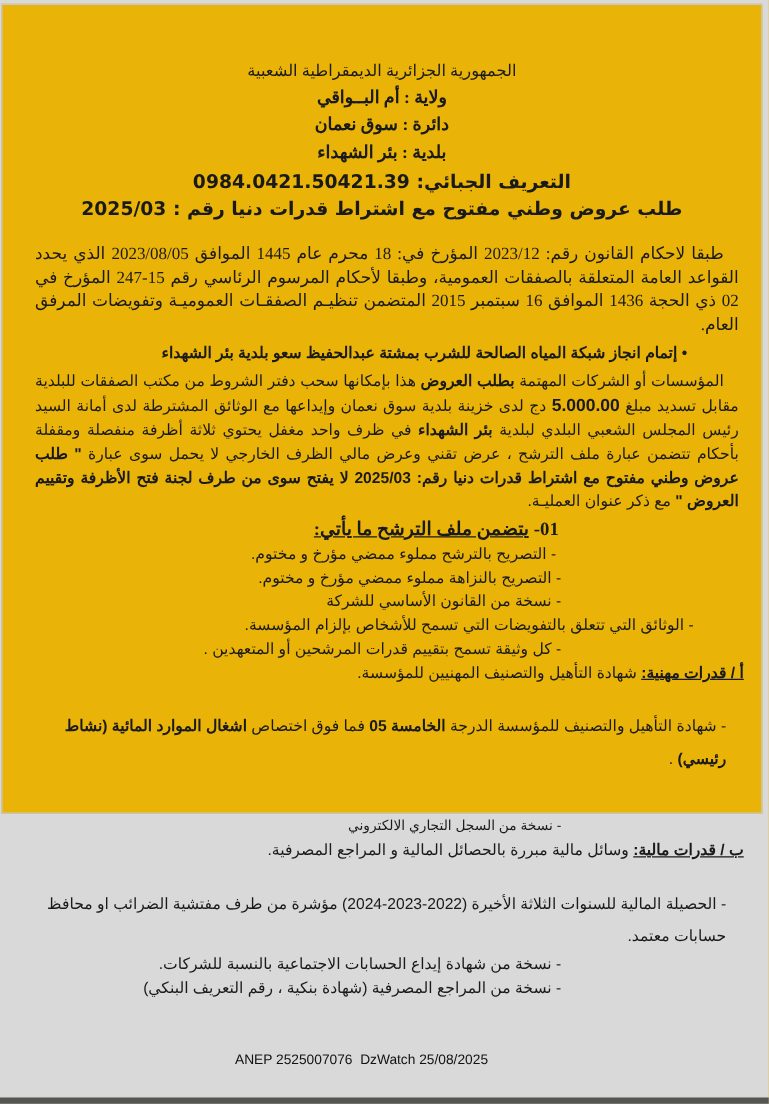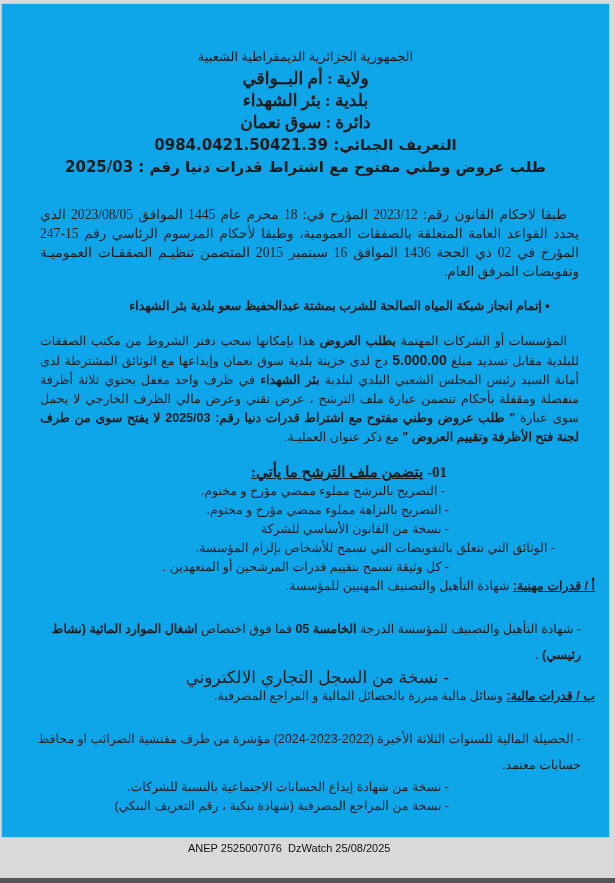--- a/index.html
+++ b/index.html
@@ -5,45 +5,45 @@
     html, body { margin: 0; padding: 0; }
     body {
       width: 615px; height: 883px; overflow: hidden;
       background: #d9d9d9;
       font-family: "DejaVu Sans", "Liberation Sans", sans-serif;
       color: #1a1a1a;
       position: relative;
     }
     .page {
       position: absolute; left: 1px; top: 3px;
-      width: 609px; height: 835px;
-      background: #0ea5e9;
+      width: 609px; height: 648px;
+      background: #eab308;
       border: 1px solid #c8c8c8;
       box-sizing: border-box;
     }
     .bottom-bar {
       position: absolute; left: 0; top: 878px; width: 615px; height: 5px;
       background: #555;
     }
     .header {
       position: absolute; left: 0; right: 0; top: 42px;
       text-align: center; direction: rtl;
     }
-    .header .l { font-size: 17px; line-height: 22px; font-family: "Liberation Serif", serif; }
+    .header .l { font-size: 14px; line-height: 22px; font-family: "Liberation Serif", serif; }
     .header .b { font-weight: bold; }
     .header .l1 { font-weight: normal; font-size: 13px; }
     .header .tax { font-size: 15px; font-weight: bold; line-height: 22px; }
     .header .title { font-size: 15px; font-weight: bold; line-height: 22px; }
     .body {
       position: absolute; left: 22px; right: 14px; top: 185px;
       direction: rtl; text-align: justify;
       font-family: "Liberation Serif", serif;
       font-size: 13.6px; line-height: 19px;
     }
-    .p { margin: 16px; }
+    .p { margin: 4px; }
     .indent { text-indent: 12px; }
     .b { font-weight: bold; }
     .sans { font-family: "Liberation Sans", sans-serif; }
     .center { text-align: center; }
     .sub-h { font-weight: bold; font-size: 15px; padding-right: 148px; margin-top: 2px; }
     .u { text-decoration: underline; }
     .item { padding-right: 0; text-align: right; }
     .i1 { padding-right: 150px; }
     .i2 { padding-right: 146px; }
     .i3 { padding-right: 146px; }
@@ -60,22 +60,22 @@
     .tall { line-height: 26px; margin-top: 20px; }
   </style>
 </head>
 <body>
 
 <div class="page">
 
   <div class="header">
     <div class="l l1">الجمهورية الجزائرية الديمقراطية الشعبية</div>
     <div class="l b">ولاية : أم البــواقي</div>
+    <div class="l b">دائرة : سوق نعمان</div>
     <div class="l b">بلدية  : بئر الشهداء</div>
-    <div class="l b">دائرة : سوق نعمان</div>
     <div class="tax"><span>التعريف الجبائي: </span><span>0984.0421.50421.39</span></div>
     <div class="title">طلب عروض وطني مفتوح مع اشتراط قدرات دنيا رقم : 2025/03</div>
   </div>
 
   <div class="body">
     <p class="p indent">طبقا لاحكام القانون رقم: 2023/12 المؤرخ في: 18 محرم عام 1445  الموافق 2023/08/05  الذي يحدد القواعد العامة المتعلقة بالصفقات العمومية، وطبقا لأحكام المرسوم الرئاسي رقم 15-247 المؤرخ في 02 ذي الحجة 1436 الموافق 16 سبتمبر 2015 المتضمن تنظيـم الصفقـات العموميـة وتفويضات المرفق العام.</p>
 
 
     <p class="p center b sans" style="font-size:12.5px; padding-left:60px;">• إتمام انجاز شبكة المياه الصالحة للشرب  بمشتة عبدالحفيظ سعو بلدية بئر الشهداء</p>
 
@@ -86,21 +86,21 @@
     <div class="item i1 sans" style="font-size:12.5px;">- التصريح بالترشح مملوء ممضي مؤرخ و مختوم.</div>
     <div class="item i2 sans" style="font-size:12.5px;">-  التصريح بالنزاهة مملوء ممضي مؤرخ و مختوم.</div>
     <div class="item i3 sans" style="font-size:12.5px;">- نسخة من القانون الأساسي للشركة</div>
     <div class="item i4 sans" style="font-size:12.5px;">- الوثائق التي تتعلق بالتفويضات التي تسمح للأشخاص بإلزام المؤسسة.</div>
     <div class="item i5 sans" style="font-size:12.5px;">- كل وثيقة تسمح بتقييم قدرات المرشحين أو المتعهدين .</div>
 
     <div class="item sans" style="font-size:12.5px;"><span class="b u">أ /  قدرات مهنية:</span><span> شهادة التأهيل والتصنيف المهنيين للمؤسسة.</span></div>
 
     <div class="item sans tall" style="font-size:12.5px; padding-right:14px;"><span>- شهادة التأهيل  والتصنيف للمؤسسة الدرجة </span><span class="b">الخامسة 05</span><span> فما فوق اختصاص </span><span class="b">اشغال الموارد المائية (نشاط رئيسي)</span><span> .</span></div>
 
-    <div class="item i7 sans" style="font-size:17px;">- نسخة من السجل التجاري الالكتروني</div>
+    <div class="item i7 sans" style="font-size:11px;margin-top:32px;">- نسخة من السجل التجاري الالكتروني</div>
 
     <div class="item sans" style="font-size:12.5px;"><span class="b u">ب /  قدرات مالية:</span><span> وسائل مالية مبررة بالحصائل المالية و المراجع المصرفية.</span></div>
 
     <div class="item sans tall" style="font-size:12.5px; padding-right:14px;">- الحصيلة المالية للسنوات الثلاثة الأخيرة (2022-2023-2024) مؤشرة من طرف مفتشية الضرائب او محافظ حسابات معتمد.</div>
     <div class="item i9 sans" style="font-size:12.5px;">- نسخة من شهادة إيداع الحسابات الاجتماعية بالنسبة للشركات.</div>
     <div class="item i10 sans" style="font-size:12.5px;">- نسخة من المراجع المصرفية (شهادة بنكية ، رقم التعريف البنكي)</div>
   </div>
 
   <div class="footer">ANEP 2525007076  DzWatch 25/08/2025</div>
 </div>

